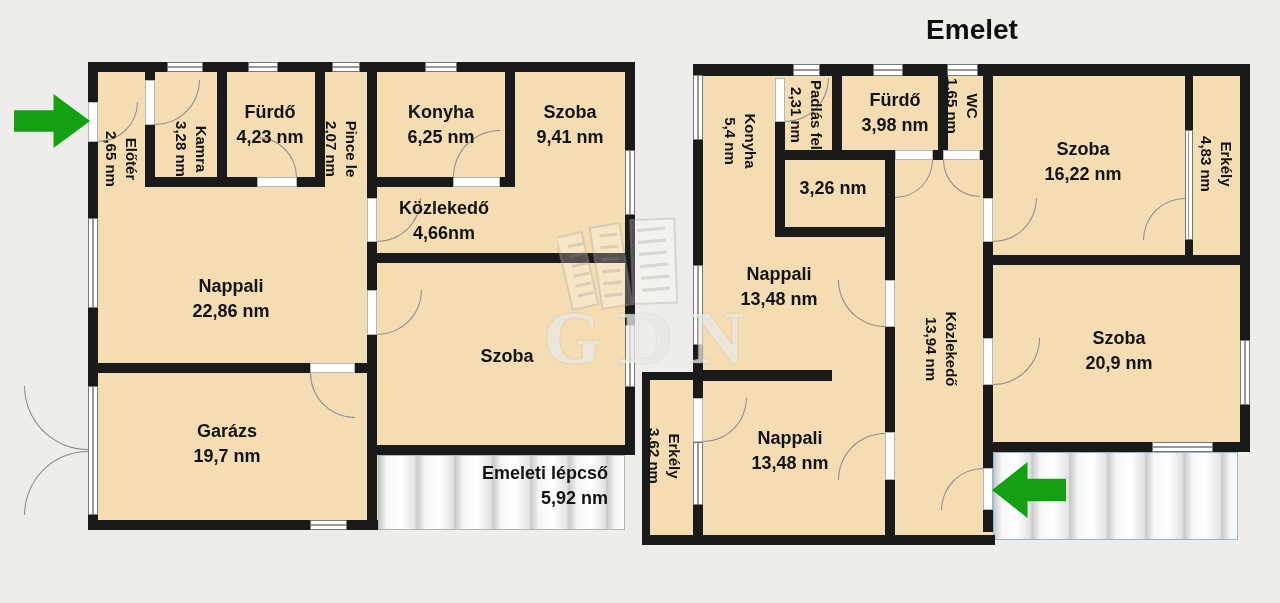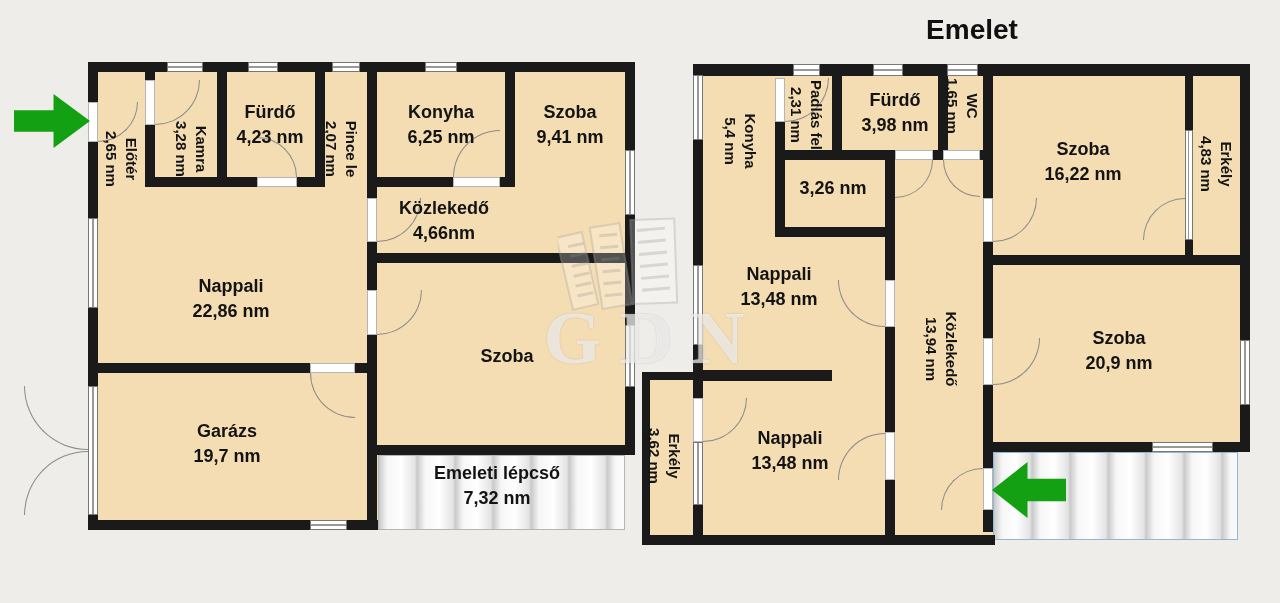--- a/index.html
+++ b/index.html
@@ -133,23 +133,23 @@
       <span class="ln">Nappali</span>
         <span class="ln">22,86 nm</span>
       </div>
     <div class="lbl" style="left:437px;top:344px;width:140px;">
       <span class="ln">Szoba</span>
       </div>
     <div class="lbl" style="left:152px;top:419px;width:150px;">
       <span class="ln">Garázs</span>
         <span class="ln">19,7 nm</span>
       </div>
-    <div class="lbl" style="left:397px;top:461px;width:200px;">
+    <div class="lbl" style="left:408px;top:461px;width:200px;text-align:right;">
       <span class="ln">Emeleti lépcső</span>
-        <span class="ln">7,32 nm</span>
+        <span class="ln">5,92 nm</span>
       </div>
 
     <div class="a arrow arrow-r" style="left:14px;top:94px;width:76px;height:54px;"></div>
   </div>
 
   <div>
 
     <div class="a fill" style="left:703px;top:76px;width:537px;height:366px;"></div>
     <div class="a fill" style="left:703px;top:442px;width:292px;height:93px;"></div>
     <div class="a fill" style="left:650px;top:380px;width:43px;height:157px;"></div>

